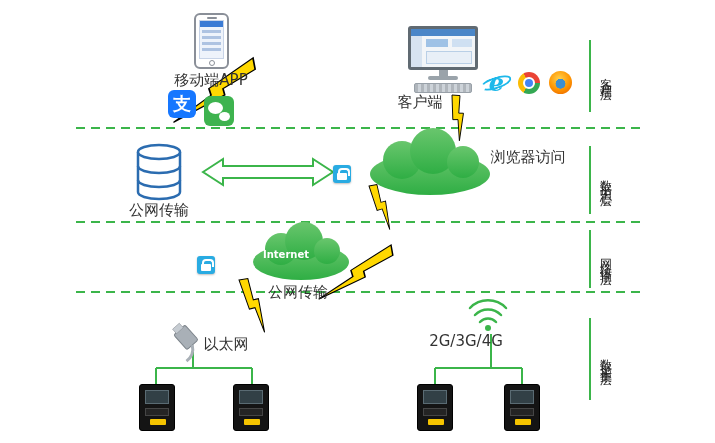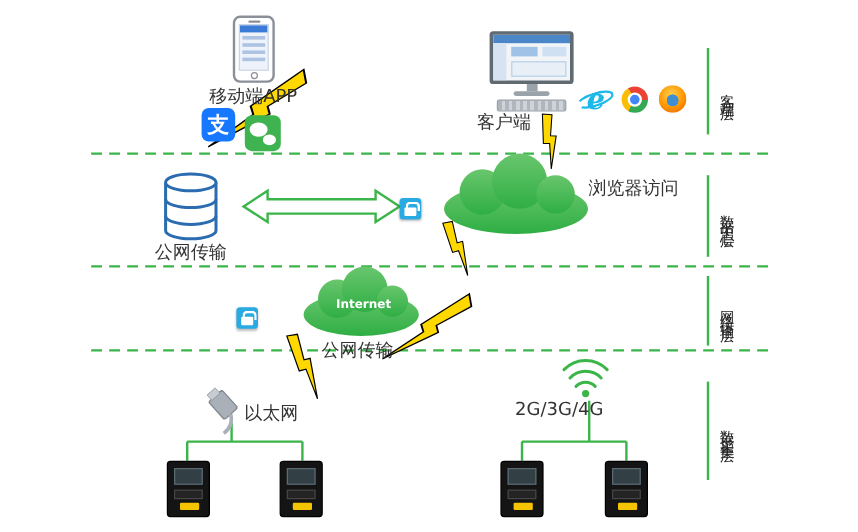--- a/index.html
+++ b/index.html
@@ -196,21 +196,21 @@
       </div>
     <div class="firefox"></div>
   </div>
   <div class="label" style="left:528px; top:101px;margin-top:47px;">浏览器访问</div>
 
   <div class="label" style="left:159px; top:201px;">公网传输</div>
 
 
   <div class="lock" style="left:333px; top:165px;"></div>
 
-  <div class="cloud-text internet-text" style="left:303px; top:249px;text-align:right;">Internet</div>
+  <div class="cloud-text internet-text" style="left:286px; top:249px;text-align:right;">Internet</div>
   <div class="label" style="left:298px; top:283px;">公网传输</div>
 
   <div class="lock" style="left:197px; top:256px;"></div>
 
   <div class="label" style="left:226px; top:335px;text-align:right;">以太网</div>
   <div class="label" style="left:466px; top:332px;">2G/3G/4G</div>
 
   <div class="device" style="left:139px; top:384px;">
     <div class="scr"></div>
       <div class="mid"></div>

